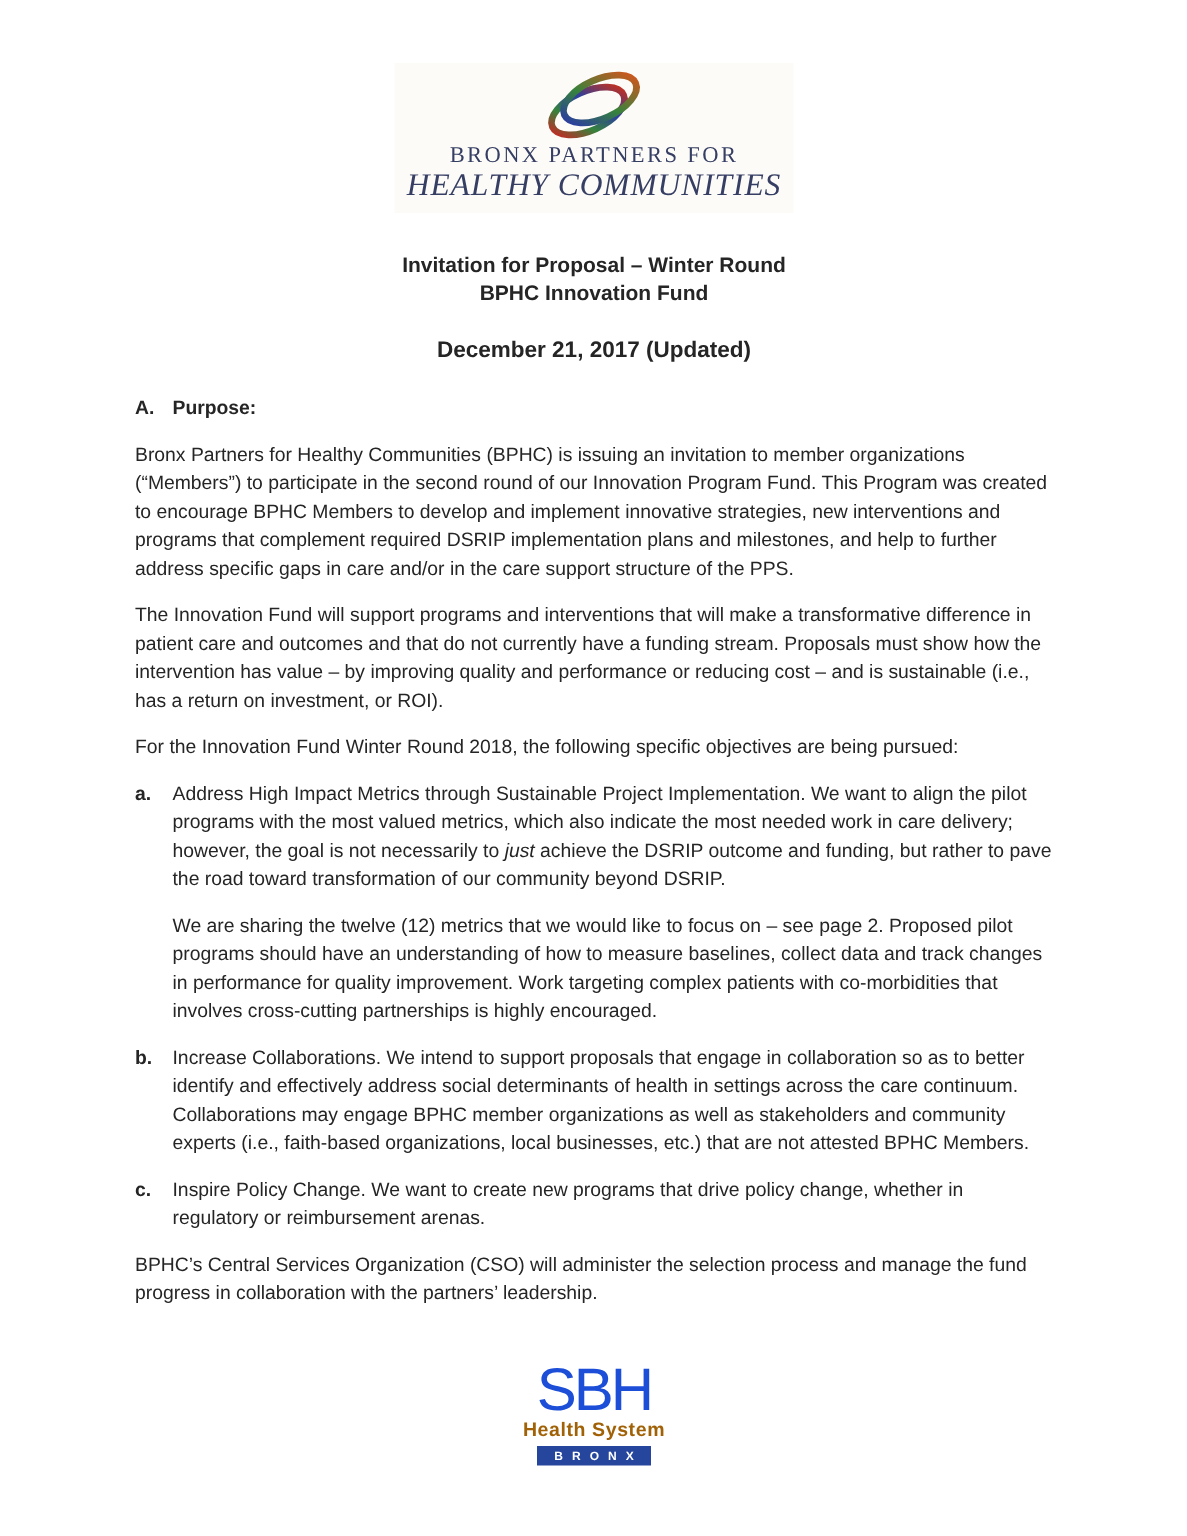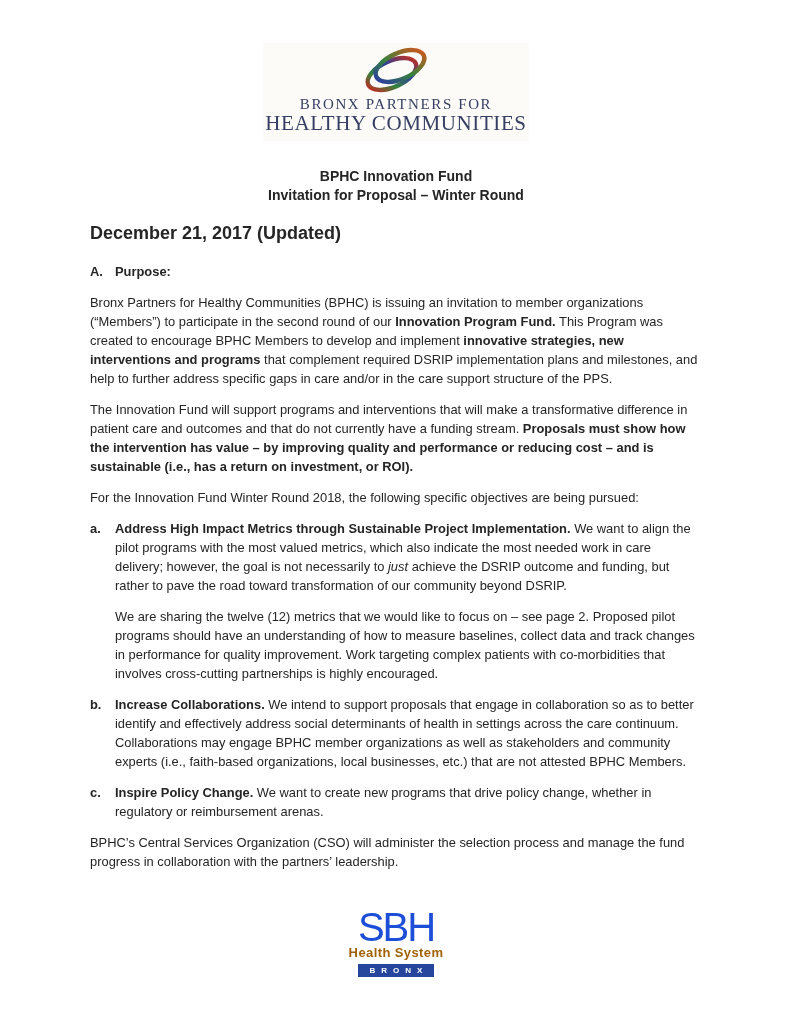--- a/index.html
+++ b/index.html
@@ -36,52 +36,53 @@
     margin-top: 1px;
     white-space: nowrap;
   }
   .logo-l2 {
     font-family: "Liberation Serif", serif;
     color: #363f63;
     font-size: 21px;
     line-height: 23px;
     letter-spacing: 0.6px;
     white-space: nowrap;
+    font-style: italic;
   }
 
   
   .doc-title {
     margin-top: 25px;
     text-align: center;
     font-weight: 700;
     font-size: 14px;
     line-height: 19px;
   }
   .doc-date {
     margin-top: 19px;
-    text-align: left;
+    text-align: center;
     font-weight: 700;
-    font-size: 18px;
+    font-size: 15px;
     line-height: 19px;
   }
 
   
   .body-text { font-size: 12.9px; line-height: 19px; }
   .section-heading {
     margin-top: 19px;
     margin-bottom: 12px;
     font-weight: 700;
   }
   .para { margin: 0 0 12px 0; }
   .hang { position: relative; padding-left: 25px; }
   .hang-label { position: absolute; left: 0; top: 0; }
   .list-item { margin: 0; }
   .bold { font-weight: 700; }
   em { font-style: italic; }
-  strong { font-weight: 700; }
+  strong { font-weight: 400; }
 
   
   .sbh {
     margin-top: 40px;
     text-align: center;
   }
   .sbh-name {
     color: #1d4ed8;
     font-weight: 400;
     font-size: 40px;
@@ -131,22 +132,22 @@
         </linearGradient>
       </defs>
       <ellipse cx="36" cy="29" rx="26" ry="13" fill="none" stroke="url(#ringGrad1)" stroke-width="4.5" transform="rotate(-24 36 29)"></ellipse>
       <ellipse cx="44" cy="21" rx="26" ry="13" fill="none" stroke="url(#ringGrad2)" stroke-width="4.5" transform="rotate(-24 44 21)"></ellipse>
     </svg>
     <div class="logo-l1">BRONX PARTNERS FOR</div>
     <div class="logo-l2">HEALTHY COMMUNITIES</div>
   </header>
 
   <div class="doc-title">
+    <div>Invitation for Proposal – Winter Round</div>
     <div>BPHC Innovation Fund</div>
-    <div>Invitation for Proposal – Winter Round</div>
   </div>
   <div class="doc-date">December 21, 2017 (Updated)</div>
 
   <div class="body-text">
 
     <div class="section-heading hang">
       <span class="hang-label">A.</span>
       <span>Purpose:</span>
     </div>
 

